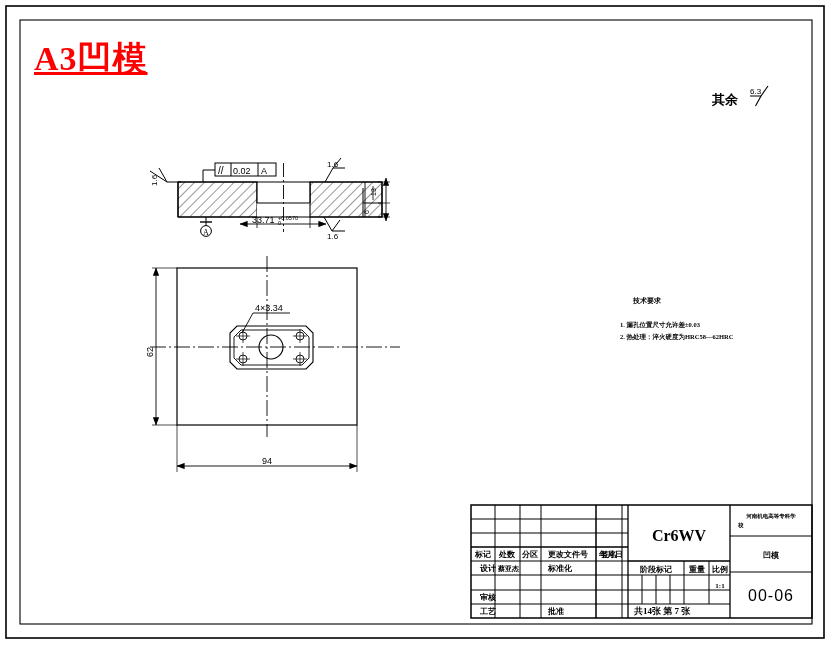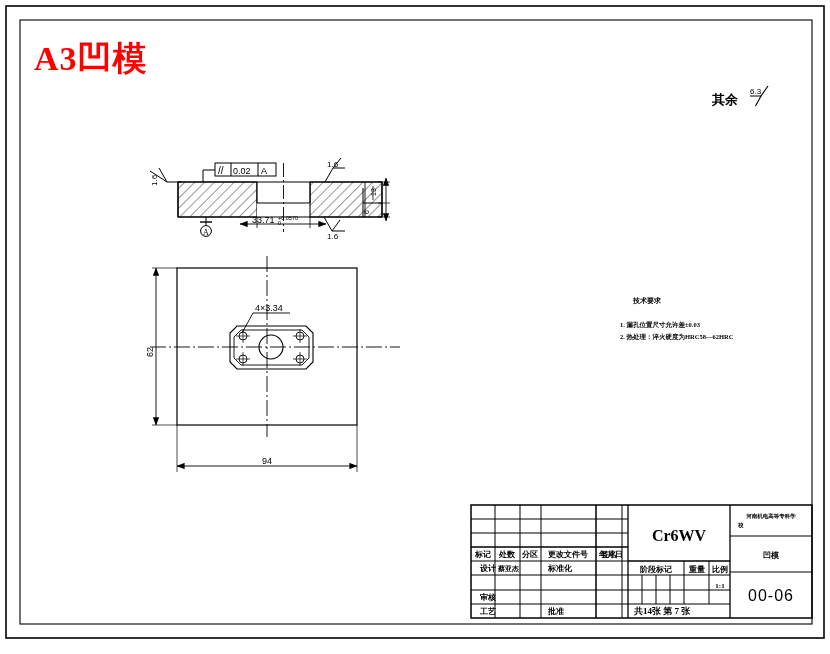--- a/index.html
+++ b/index.html
@@ -23,20 +23,21 @@
   .ttl {
     position: absolute;
     left: 34px;
     top: 36px;
     font-family: "Liberation Serif", serif;
     font-size: 34px;
     font-weight: 700;
     color: #ff0000;
     letter-spacing: 1px;
     white-space: nowrap;
+    text-decoration: underline;
   }
 </style>
 </head>
 <body>
 
 <div id="sheet">
 
   <div class="ttl">A3凹模</div>
 
   <svg width="830" height="654" xmlns="http://www.w3.org/2000/svg" shape-rendering="geometricPrecision">

